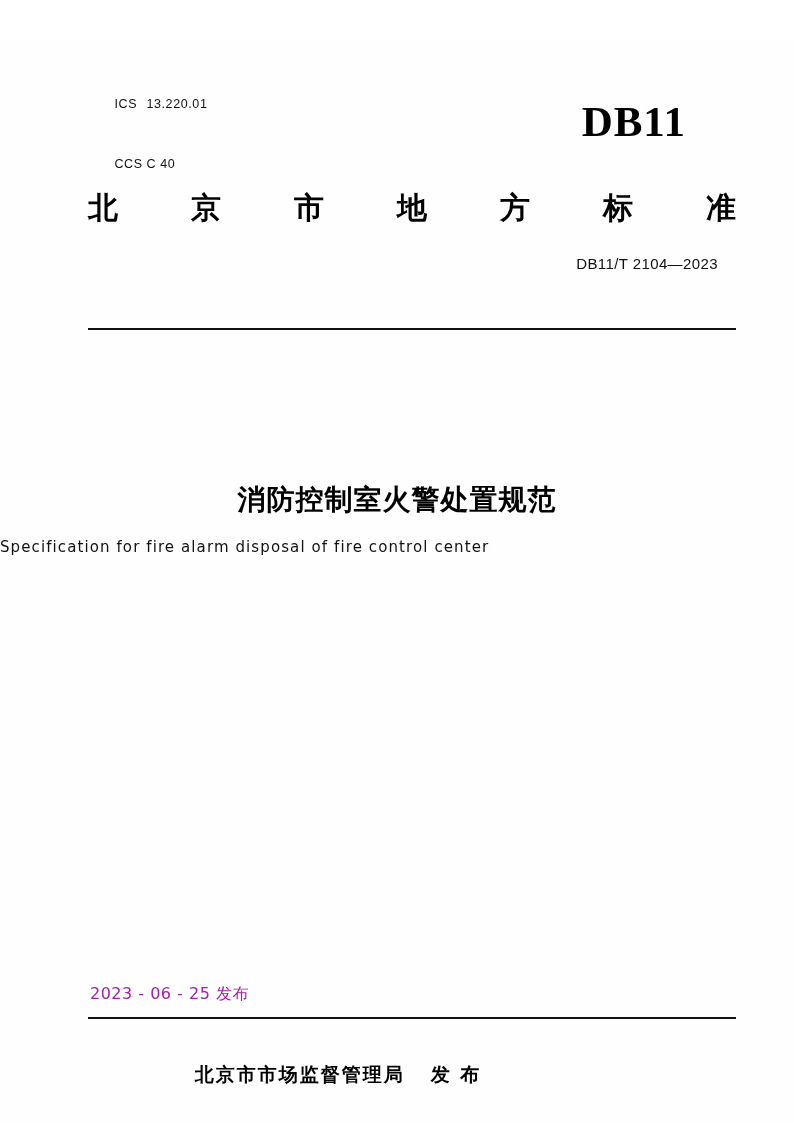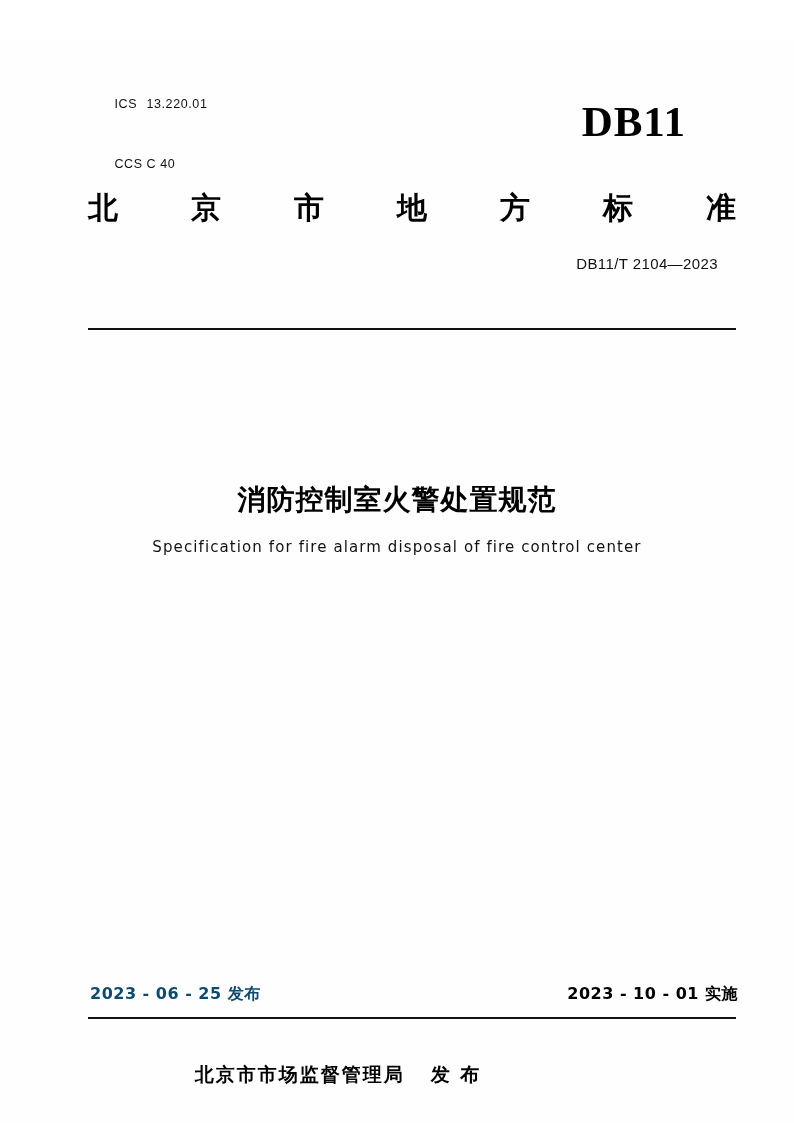--- a/index.html
+++ b/index.html
@@ -114,37 +114,37 @@
     font-weight: bold;
     font-size: 28px;
     letter-spacing: 1px;
     color: #000;
   }
   .title-en {
     position: absolute;
     left: 0;
     top: 498px;
     width: 794px;
-    text-align: center;
+    text-align: left;
     font-family: "DejaVu Sans", sans-serif;
     font-size: 15px;
     letter-spacing: 1.1px;
     color: #111;
   }
 
   
   .date-left {
     position: absolute;
     left: 90px;
     top: 944px;
     font-family: "DejaVu Sans", sans-serif;
-    font-weight: bold;
+    font-weight: normal;
     font-size: 16px;
     letter-spacing: 0.5px;
-    color: #0c4a6e;
+    color: #a21caf;
   }
   .date-right {
     position: absolute;
     right: 56px;
     top: 944px;
     font-family: "DejaVu Sans", sans-serif;
     font-weight: bold;
     font-size: 16px;
     letter-spacing: 0.5px;
     color: #000;
@@ -196,19 +196,18 @@
   <div class="std-no">DB11/T 2104—2023</div>
 
   <div class="rule-top"></div>
 
   <div class="title-cn">消防控制室火警处置规范</div>
   <div class="title-en">Specification for fire alarm disposal of fire control center</div>
 
   <div class="rule-bottom"></div>
 
   <div class="date-left">2023 - 06 - 25 发布</div>
-  <div class="date-right">2023 - 10 - 01 实施</div>
 
   <div class="issuer">
     <span>北京市市场监督管理局</span><span class="issuer-action">发 布</span>
   </div>
 
 </div>
 
 </body></html>

